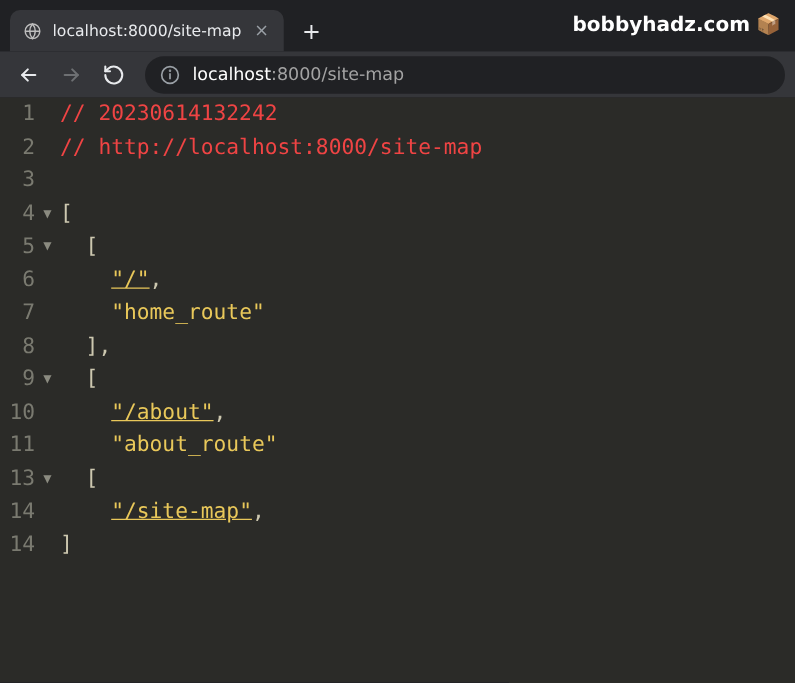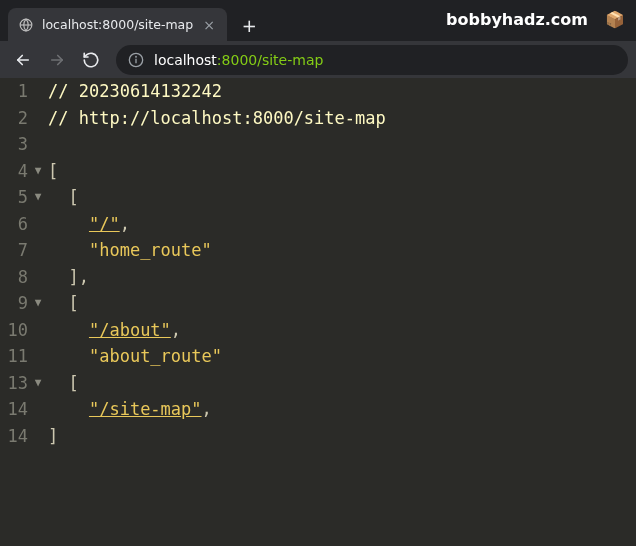--- a/index.html
+++ b/index.html
@@ -63,21 +63,21 @@
   }
   .brand {
     position: absolute;
     right: 12px;
     top: 10px;
     color: #fff;
     font-weight: 700;
     font-size: 16px;
     display: flex;
     align-items: center;
-    gap: 18px;
+    gap: 6px;
   }
   .brand-cube {
     width: 18px; height: 18px;
     display: inline-flex; align-items: center; justify-content: center;
     color: #9fc8ff;
     font-size: 16px;
   }
 
   .chrome-toolbar {
     background: #35363a;
@@ -109,21 +109,21 @@
   .info-icon {
     width: 16px; height: 16px;
     display: inline-flex; align-items: center; justify-content: center;
     color: #9aa0a6;
   }
   .url-text {
     font-size: 14px;
     color: #fff;
     white-space: nowrap;
   }
-  .url-dim { color: #84cc16; }
+  .url-dim { color: #a3a3a3; }
 
   
   .viewport {
     background: #2b2b28;
     height: calc(546px - 41px - 37px);
     overflow: hidden;
     font-family: "DejaVu Sans Mono", "Liberation Mono", Consolas, monospace;
     font-size: 17px;
     line-height: 26.5px;
     position: relative;
@@ -154,21 +154,21 @@
   .fold-arrow {
     display: inline-block;
     cursor: pointer;
     color: #8b8b80;
   }
   .code-line {
     white-space: pre;
     color: #ccc;
     padding-left: 6px;
   }
-  .tok-comment { color: #fef9c3; margin-top: 24px; }
+  .tok-comment { color: #ef4444; margin-top: 24px; }
   .tok-punct   { color: #cdc8b0; }
   .tok-str     { color: #e9c85a; }
   .tok-url {
     color: #e9c85a;
     text-decoration: underline;
     cursor: pointer;
   }
 </style>
 </head>
 <body>

